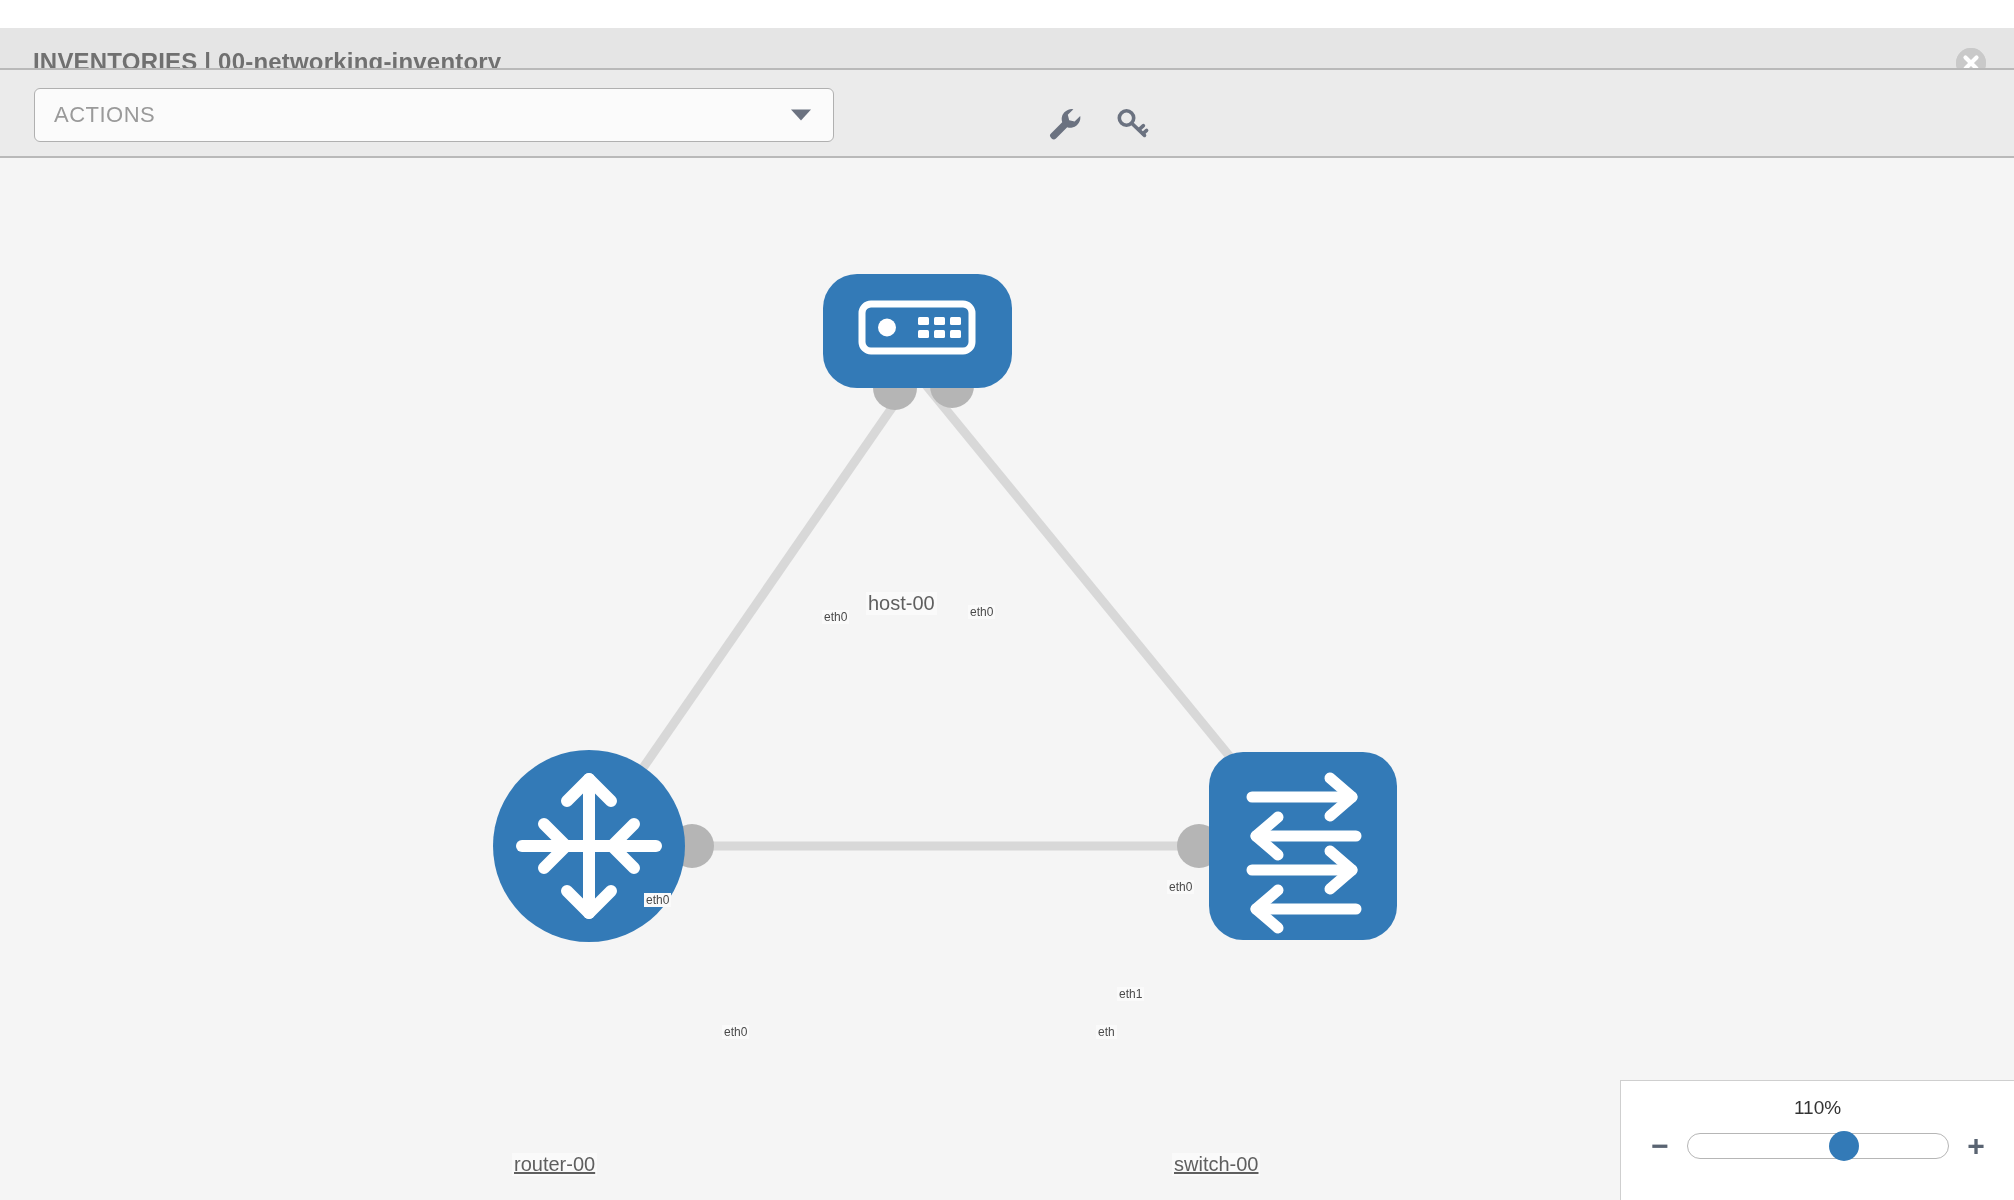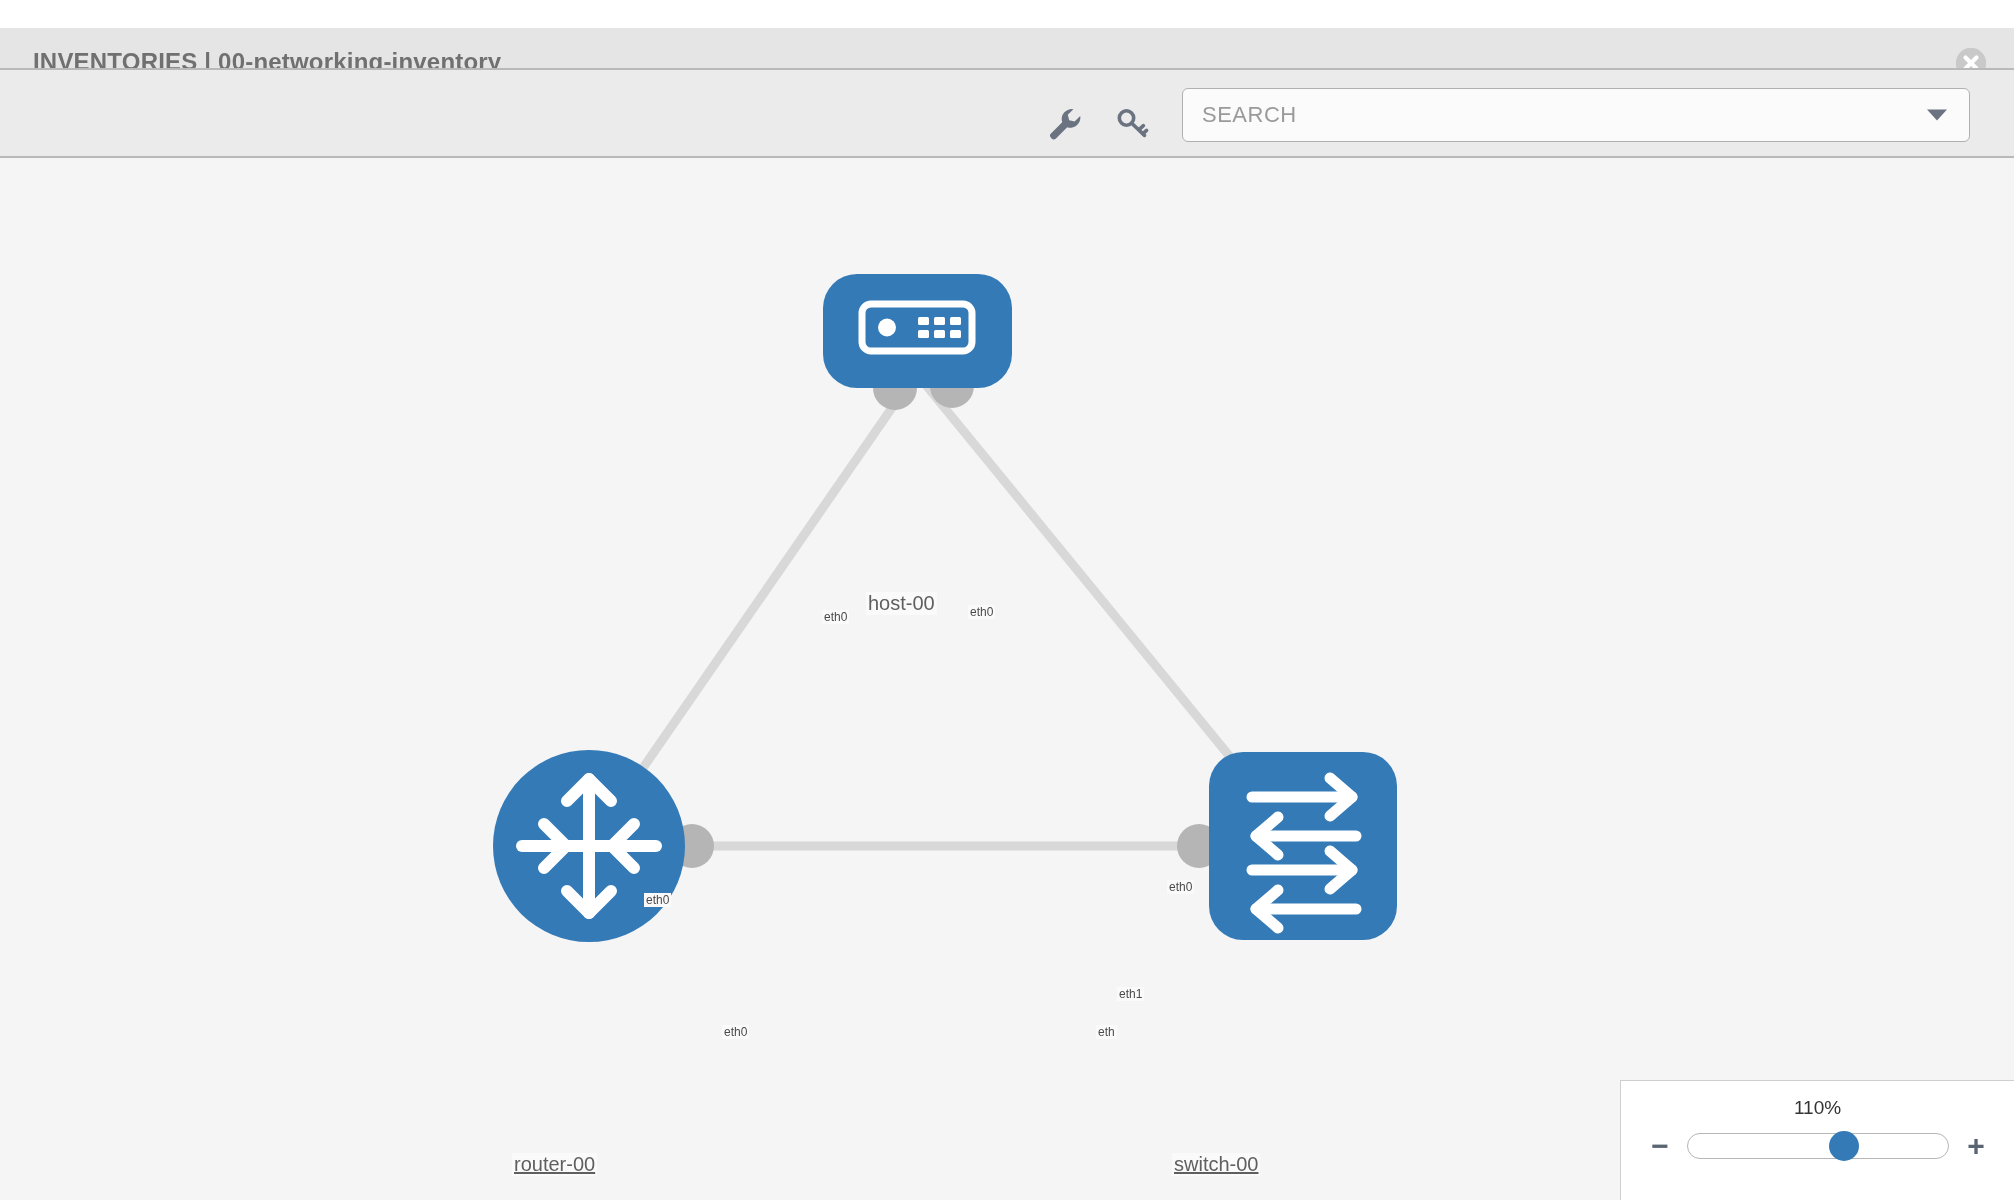--- a/index.html
+++ b/index.html
@@ -215,20 +215,24 @@
     <div class="close-btn">
       <svg width="30" height="30" viewBox="0 0 30 30" aria-hidden="true">
         <circle cx="15" cy="15" r="15" fill="#c9c9c9"></circle>
         <path d="M9.5 9.5 L20.5 20.5 M20.5 9.5 L9.5 20.5" stroke="#ffffff" stroke-width="4.2" stroke-linecap="round"></path>
       </svg>
     </div>
   </div>
 
   <div class="toolbar">
 
+    <div class="actions-select">
+      <span class="label">ACTIONS</span>
+      <span class="caret"></span>
+    </div>
 
     <div class="tool-icon wrench">
       <svg width="38" height="38" viewBox="0 0 38 38" aria-hidden="true">
         <g fill="#6b7280">
           <path d="M28.4 4.2 a10 10 0 0 0 -11.2 13.0 L6.0 28.4 a3.1 3.1 0 0 0 0 4.4 l0.6 0.6
                    a3.1 3.1 0 0 0 4.4 0 L22.2 22.2 a10 10 0 0 0 13.0 -11.2 l-5.6 5.6 -5.4 -1.4
                    -1.4 -5.4 z"></path>
         </g>
       </svg>
     </div>
@@ -237,24 +241,20 @@
       <svg width="38" height="38" viewBox="0 0 38 38" aria-hidden="true">
         <g fill="none" stroke="#6b7280" stroke-width="3.6" stroke-linecap="round">
           <circle cx="13.5" cy="13.0" r="7.2"></circle>
           <path d="M18.7 18.2 L31.5 30.4"></path>
           <path d="M26.0 24.6 L30.4 20.6"></path>
           <path d="M30.0 28.6 L33.6 25.4"></path>
         </g>
       </svg>
     </div>
 
-    <div class="search-box">
-      <span class="label">SEARCH</span>
-      <span class="caret"></span>
-    </div>
   </div>
 
   <div class="canvas">
 
     <svg class="topology-svg" viewBox="0 0 2014 1042">
 
       <g>
         <line x1="589" y1="688" x2="916" y2="215" stroke="#d8d8d8" stroke-width="9"></line>
         <line x1="916" y1="215" x2="1303" y2="688" stroke="#d8d8d8" stroke-width="9"></line>
         <line x1="589" y1="688" x2="1303" y2="688" stroke="#d8d8d8" stroke-width="9"></line>

